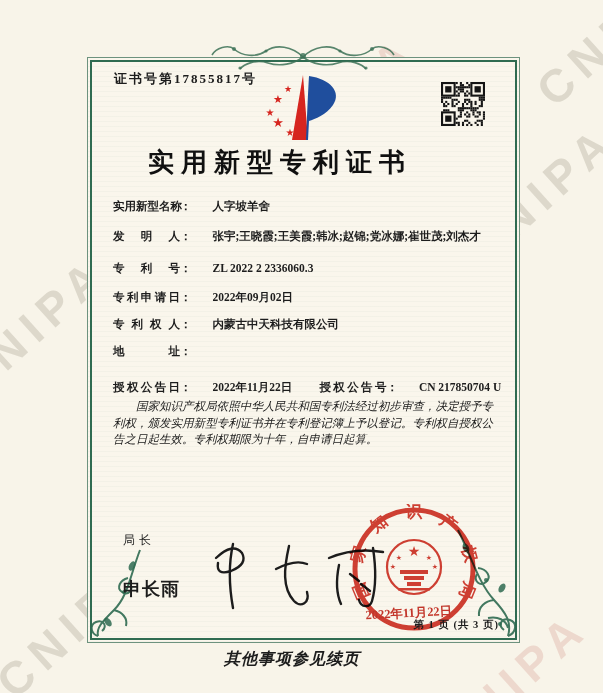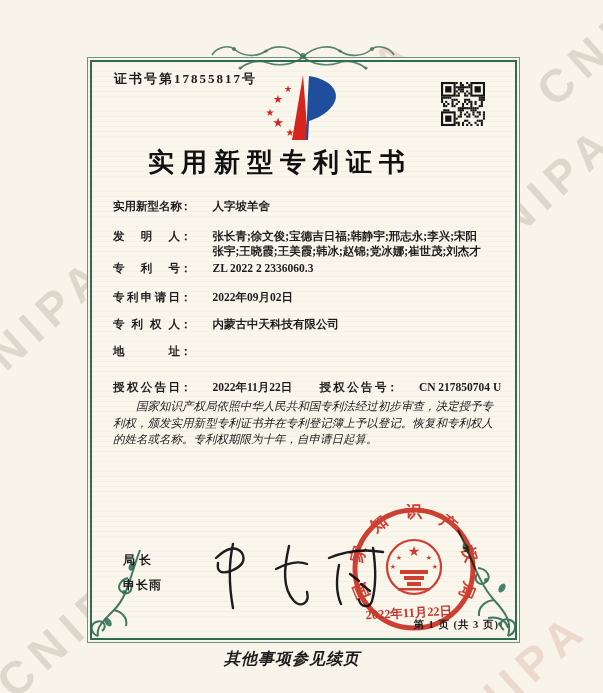--- a/index.html
+++ b/index.html
@@ -65,22 +65,22 @@
   .r-grant{top:380px;}
   .pair2{display:flex;margin-left:27px;}
   
   .paras{
     position:absolute;left:113px;top:398px;width:380px;
     font-size:11.5px;line-height:16.5px;font-style:italic;font-weight:500;
     text-align:justify;color:#1a1a1a;
   }
   .paras p{margin:0;text-indent:2em;}
   
-  .sig-title{position:absolute;left:123px;top:552px;font-size:12px;letter-spacing:4px;font-weight:700;}
-  .sig-name{position:absolute;left:123px;top:577px;font-size:12px;letter-spacing:1px;font-weight:600;}
+  .sig-title{position:absolute;left:123px;top:532px;font-size:12px;letter-spacing:4px;font-weight:400;}
+  .sig-name{position:absolute;left:123px;top:577px;font-size:18px;letter-spacing:1px;font-weight:600;}
   .sig-hand{position:absolute;left:203px;top:534px;width:198px;height:82px;}
   
   .seal{position:absolute;left:347px;top:504px;width:134px;height:134px;
         opacity:0.92;mix-blend-mode:multiply;}
   
   .pageinfo{position:absolute;left:87px;top:618px;width:412px;text-align:right;
             font-size:10.5px;font-weight:600;letter-spacing:1px;}
   .note{position:absolute;left:80px;top:649px;width:424px;text-align:center;
         font-size:16px;font-weight:600;font-style:italic;letter-spacing:1px;}
 </style>
@@ -314,21 +314,20 @@
 </div>
 
 <div class="row r-inv">
   <span class="lbl spread">
       <i>发</i>
       <i>明</i>
       <i>人</i>
     </span>
     <span class="colon">：</span>
   <span class="val narrow">
-    <div>张长青;徐文俊;宝德吉日福;韩静宇;邢志永;李兴;宋阳</div>
     <div>张宇;王晓霞;王美霞;韩冰;赵锦;党冰娜;崔世茂;刘杰才</div>
   </span>
 </div>
 
 <div class="row r-patno">
   <span class="lbl spread">
       <i>专</i>
       <i>利</i>
       <i>号</i>
     </span>
@@ -384,21 +383,21 @@
         <i>公</i>
         <i>告</i>
         <i>号</i>
       </span>
       <span class="colon">：</span>
     <span class="val">CN 217850704 U</span>
   </span>
 </div>
 
 <div class="paras">
-  <p>国家知识产权局依照中华人民共和国专利法经过初步审查，决定授予专利权，颁发实用新型专利证书并在专利登记簿上予以登记。恢复和专利权人的姓名或名称。专利权期限为十年，自申请日起算。</p>
+  <p>国家知识产权局依照中华人民共和国专利法经过初步审查，决定授予专利权，颁发实用新型专利证书并在专利登记簿上予以登记。专利权自授权公告之日起生效。专利权期限为十年，自申请日起算。</p>
 </div>
 
 <div class="sig-title">局长</div>
 <div class="sig-name">申长雨</div>
 
 <svg class="sig-hand" viewBox="0 0 198 82">
   <g fill="none" stroke="#1c1c1c" stroke-width="2.4" stroke-linecap="round">
     <path d="M30,10 C26,28 26,52 30,74"></path>
     <path d="M13,24 Q30,8 39,19 Q45,30 28,37 Q13,42 15,29"></path>
     <path d="M86,12 C81,34 79,54 91,67 C98,74 107,69 104,58"></path>

